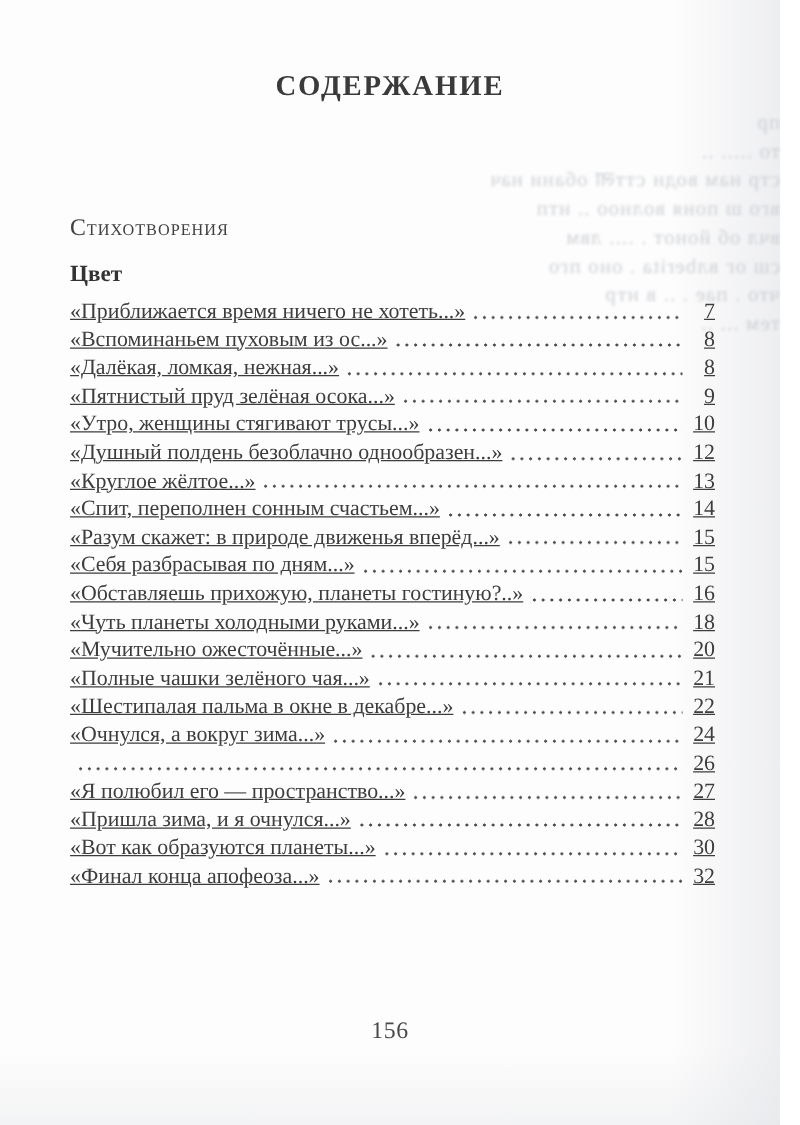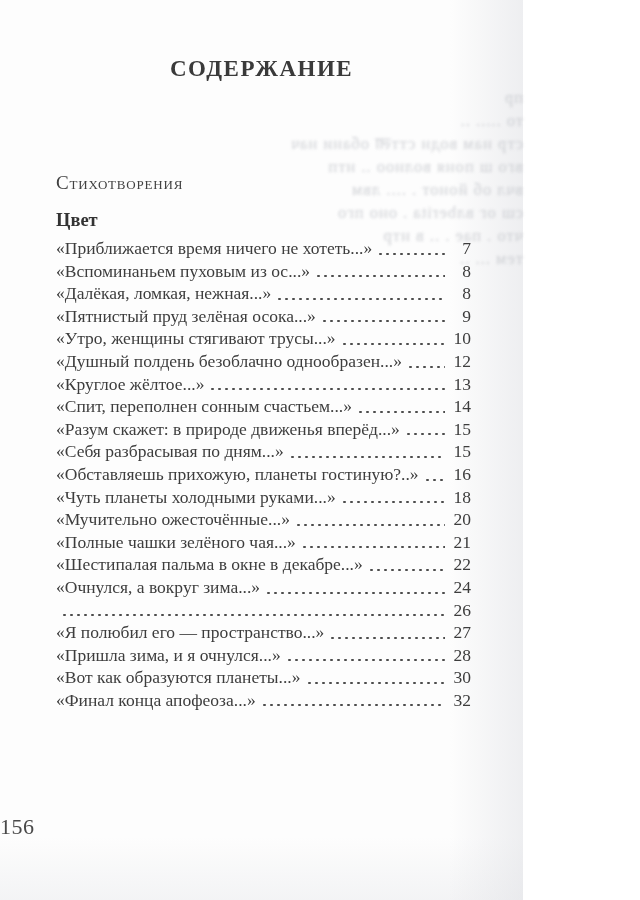--- a/index.html
+++ b/index.html
@@ -5,21 +5,21 @@
   html, body {
     margin: 0;
     padding: 0;
     width: 640px;
     height: 900px;
     overflow: hidden;
     font-family: "Liberation Serif", "DejaVu Serif", serif;
   }
   .page {
     position: relative;
-    width: 523px;
+    width: 624px;
     height: 900px;
     background:
       linear-gradient(90deg, rgba(255,255,255,0) 86%, rgba(225,226,230,0.55) 100%),
       linear-gradient(180deg, rgba(255,255,255,0) 93%, rgba(231,232,235,0.45) 100%),
       #fdfdfd;
     color: #3b3b3b;
   }
 
   
   .bleed {
@@ -79,20 +79,21 @@
     right: 52px;
   }
   .toc-row {
     display: flex;
     align-items: flex-end;
     height: 22.6px;
     font-size: 17.5px;
     line-height: 22.6px;
     color: #3d3d3d;
     white-space: nowrap;
+    text-decoration: underline;
   }
   .toc-title { flex: 0 0 auto; }
   .leader {
     flex: 1 1 auto;
     min-width: 14px;
     height: 22.6px;
     margin: 0 2px 0 5px;
     background-image: radial-gradient(circle, #4c4c4c 1.05px, rgba(0,0,0,0) 1.35px);
     background-size: 7px 6px;
     background-repeat: repeat-x;
@@ -104,22 +105,22 @@
     text-align: right;
     color: #3d3d3d;
   }
 
   
   .folio {
     position: absolute;
     top: 814px;
     left: 0;
     width: 100%;
-    text-align: left;
-    font-size: 22px;
+    text-align: center;
+    font-size: 19px;
     color: #494949;
     letter-spacing: 0.5px;
   }
 </style>
 </head>
 <body>
 
 <div class="page">
 
   <div class="bleed">

